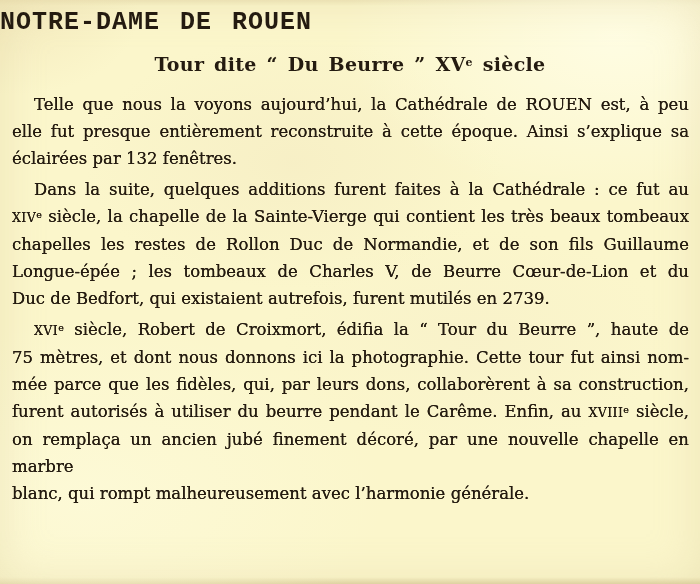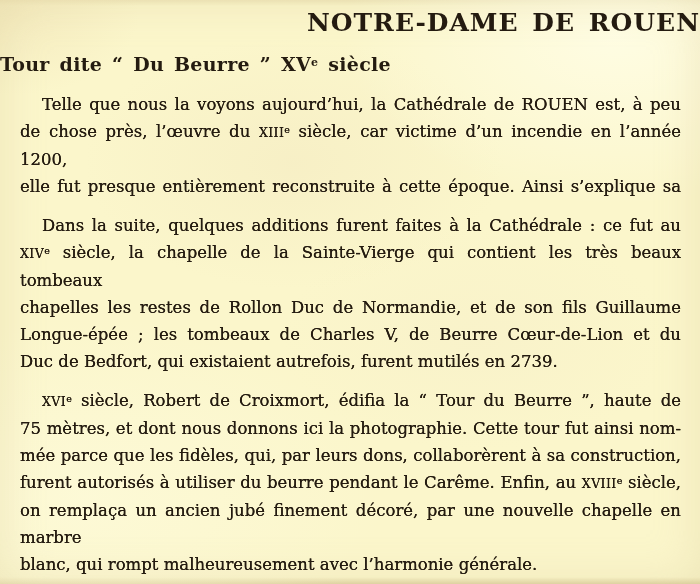--- a/index.html
+++ b/index.html
@@ -24,45 +24,46 @@
       radial-gradient(ellipse 280px 160px at 68% 58%, rgba(246,238,200,0.45), rgba(246,238,200,0) 70%),
       radial-gradient(ellipse 180px 120px at 2% 2%, rgba(240,227,182,0.55), rgba(240,227,182,0) 70%),
       linear-gradient(to top, rgba(190,172,118,0.45), rgba(190,172,118,0) 7px),
       linear-gradient(to bottom, rgba(222,208,160,0.40), rgba(222,208,160,0) 6px);
     box-shadow: inset 0 0 45px rgba(208,192,140,0.30);
     color: #241b10;
   }
   .title {
     margin: 0;
     padding-top: 9px;
-    text-align: right;
+    text-align: left;
     font-size: 25px;
     line-height: 28px;
     font-weight: bold;
     letter-spacing: 1px;
     word-spacing: 4px;
+    font-family: Liberation Mono, monospace;
   }
   .subtitle {
     margin: 0;
     padding-top: 16px;
-    text-align: left;
+    text-align: center;
     font-size: 19px;
     line-height: 22px;
     font-weight: bold;
     letter-spacing: 0.3px;
     word-spacing: 3px;
   }
   .textblock {
     margin: 16px 7px 0 8px;
     font-size: 16.5px;
     line-height: 27px;
     text-shadow: 0 0 0.4px currentColor;
   }
   .para {
-    margin: 12px;
+    margin: 4px;
   }
   .para .line {
     text-align: justify;
     text-align-last: justify;
   }
   .para .line.last {
     text-align-last: left;
   }
   .para .line:first-child {
     text-indent: 22px;
@@ -81,22 +82,22 @@
 </style>
 </head>
 <body>
 
 <div class="page">
   <h1 class="title">NOTRE-DAME DE ROUEN</h1>
   <h2 class="subtitle">Tour dite “ Du Beurre ” XV<sup>e</sup> siècle</h2>
   <div class="textblock">
       <div class="para">
         <div class="line">Telle que nous la voyons aujourd’hui, la Cathédrale de ROUEN est, à peu</div>
-        <div class="line">de chose près, l’œuvre du <span class="sc">XIII</span><sup>e</sup> siècle, car victime d’un incendie en l’année 1200,</div>
         <div class="line">elle fut presque entièrement reconstruite à cette époque. Ainsi s’explique sa</div>
+        <div class="line last">éclairées par 132 fenêtres.</div>
       </div>
       <div class="para">
         <div class="line">Dans la suite, quelques additions furent faites à la Cathédrale : ce fut au</div>
         <div class="line"><span class="sc">XIV</span><sup>e</sup> siècle, la chapelle de la Sainte-Vierge qui contient les très beaux tombeaux</div>
         <div class="line">chapelles les restes de Rollon Duc de Normandie, et de son fils Guillaume</div>
         <div class="line">Longue-épée ; les tombeaux de Charles V, de Beurre Cœur-de-Lion et du</div>
         <div class="line last">Duc de Bedfort, qui existaient autrefois, furent mutilés en 2739.</div>
       </div>
       <div class="para">
         <div class="line"><span class="sc">XVI</span><sup>e</sup> siècle, Robert de Croixmort, édifia la “ Tour du Beurre ”, haute de</div>

